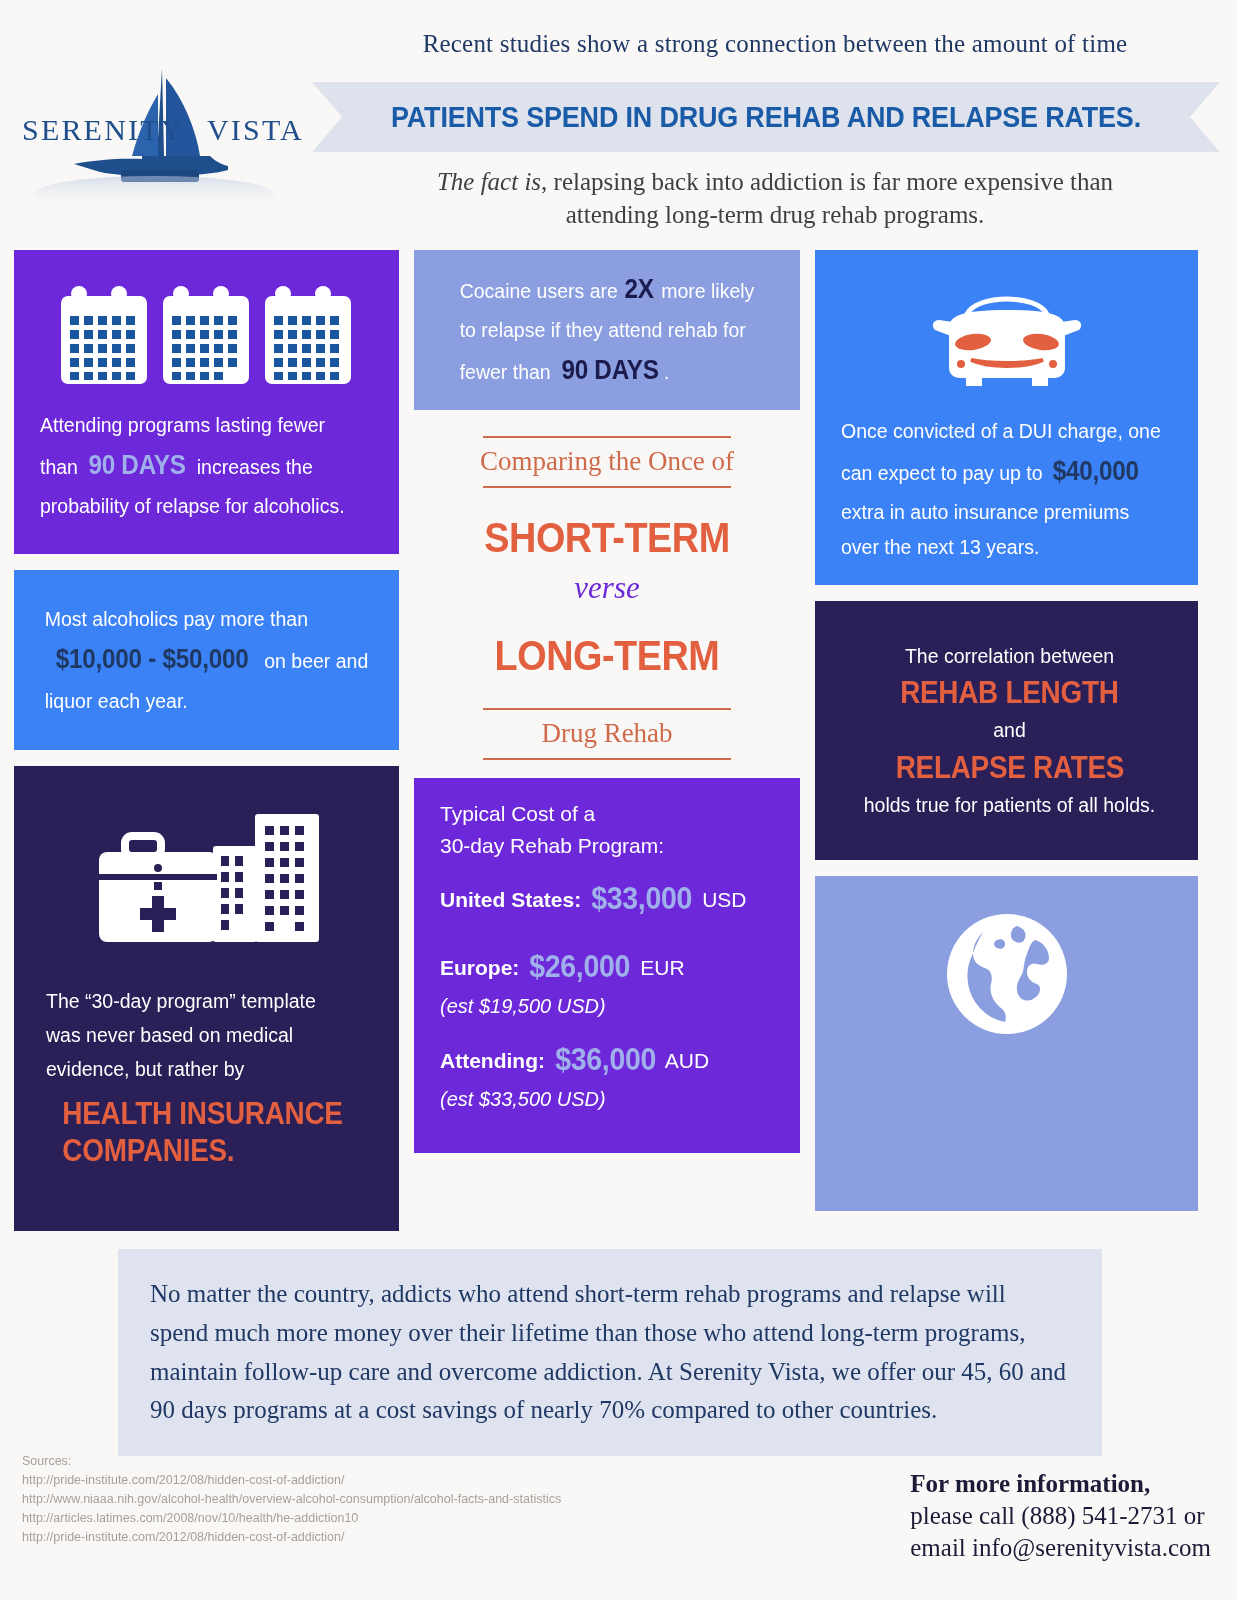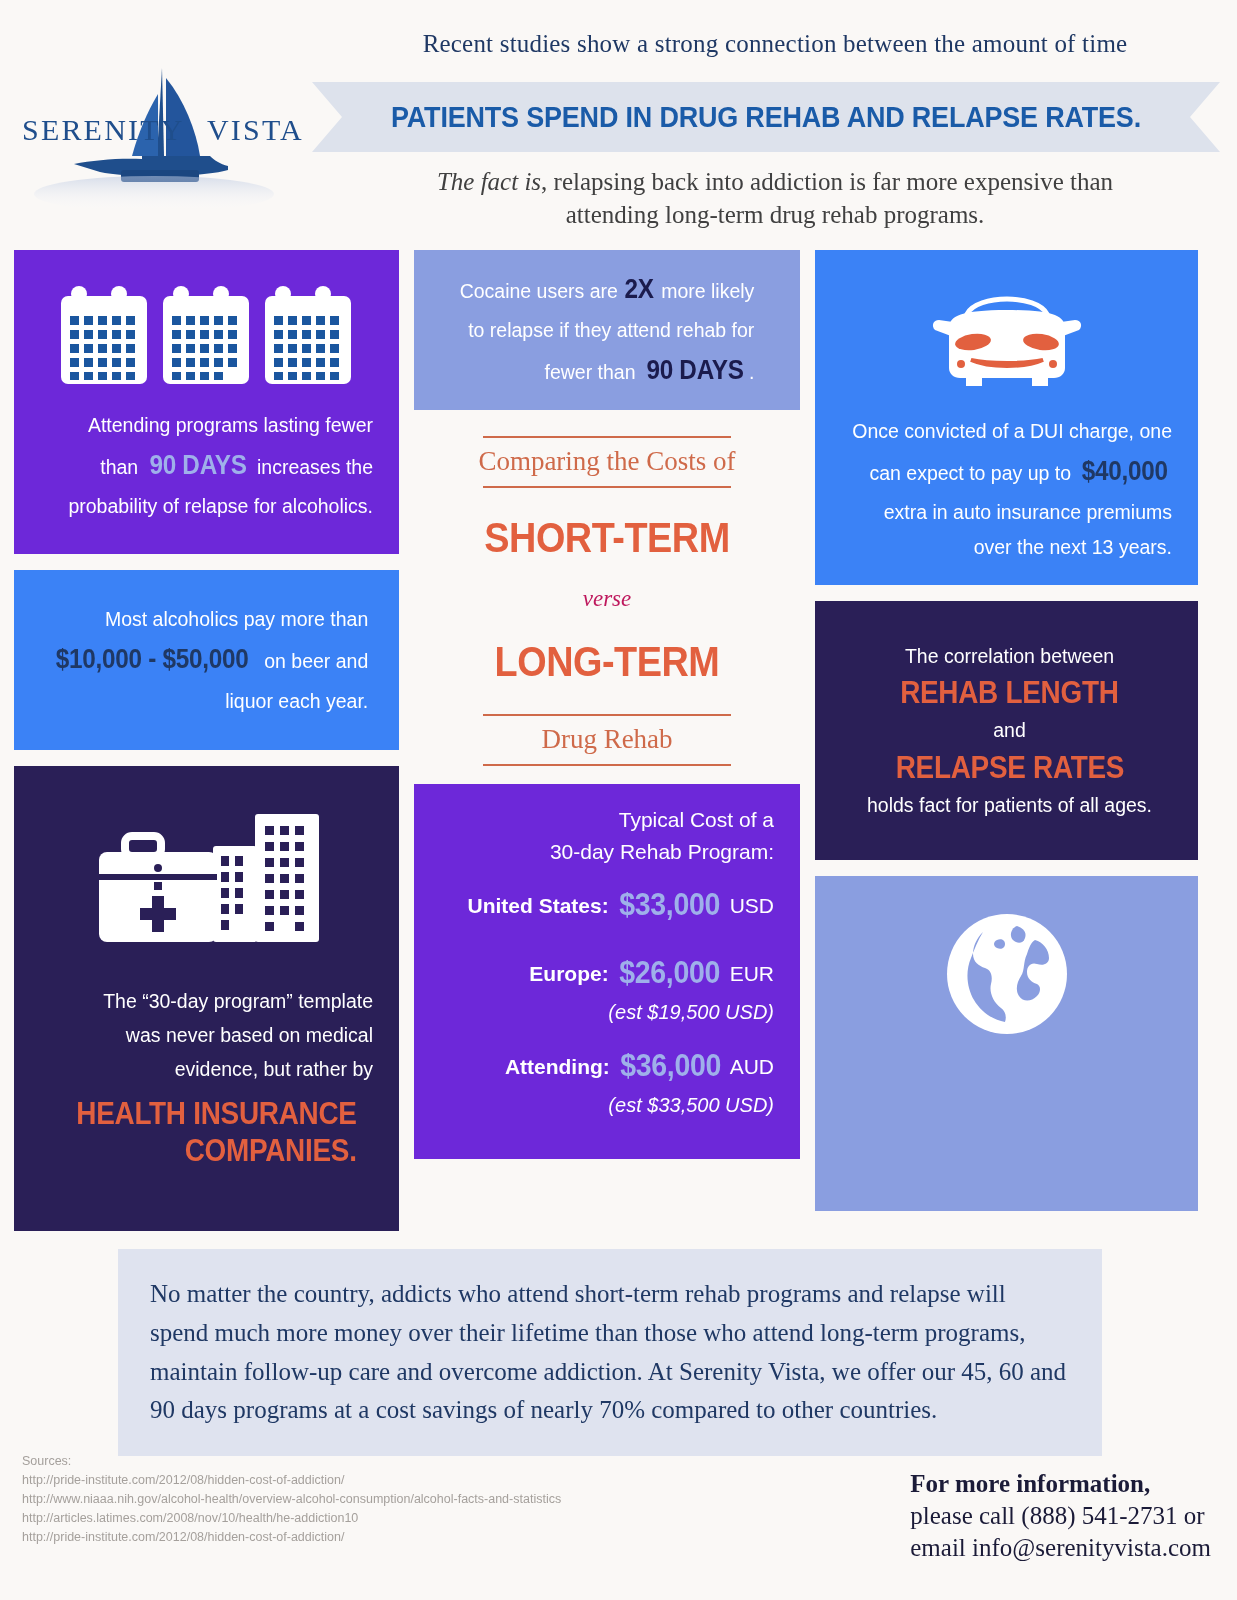--- a/index.html
+++ b/index.html
@@ -53,21 +53,21 @@
   .col-left   { left: 14px;  width: 385px; }
   .col-mid    { left: 414px; width: 386px; }
   .col-right  { left: 815px; width: 383px; }
 
   .card {
     width: 100%;
     padding: 22px 26px;
     color: #fff;
     font-size: 19.5px;
     line-height: 1.75;
-    text-align: right;
+    text-align: left;
   }
   .c-blue  { background: #6d28d9; }
   .c-orange{ background: #3b82f6; }
   .c-navy  { background: #2a1f57; padding-left: 32px; }
   .c-peri  { background: #8a9ee0; }
 
   .big {
     font-family: "Liberation Sans Narrow", "Liberation Sans", sans-serif;
     font-weight: bold;
     font-size: 27px;
@@ -99,21 +99,21 @@
     padding: 8px 0 9px;
   }
   .cmp-term {
     font-family: "Liberation Sans Narrow", "Liberation Sans", sans-serif;
     font-weight: bold; font-size: 42px; color: #e2603f;
     letter-spacing: -.5px; transform: scaleX(.9);
     margin: 26px 0 6px;
   }
   .cmp-verse {
     font-family: "Liberation Serif", serif; font-style: italic;
-    font-size: 23px; color: #be185d; margin: 24px 0 6px;
+    font-size: 31px; color: #6d28d9; margin: 8px 0 6px;
   }
   .cmp-foot { margin-top: 28px; }
 
   .cost-line { font-size: 21px; line-height: 1.55; }
   .cost-label { font-weight: bold; }
   .cost-amt {
     font-family: "Liberation Sans Narrow", "Liberation Sans", sans-serif;
     font-weight: bold; font-size: 31px; color: #9fb0ea;
     letter-spacing: -.4px; transform: scaleX(.92); display: inline-block;
     vertical-align: -2px;
@@ -377,21 +377,21 @@
       <div class="card c-peri" style="height:160px;display:flex;align-items:center;justify-content:center">
         <div>
           <span>Cocaine users are </span><span class="big big-dk">2X</span><span> more likely</span><br>
           <span>to relapse if they attend rehab for</span><br>
           <span>fewer than </span><span class="big big-dk">90 DAYS</span><span>.</span>
         </div>
       </div>
 
       <div class="compare">
         <div class="rule"></div>
-        <div class="cmp-script">Comparing the Costs of</div>
+        <div class="cmp-script">Comparing the Once of</div>
         <div class="rule"></div>
         <div class="cmp-term">SHORT-TERM</div>
         <div class="cmp-verse">verse</div>
         <div class="cmp-term">LONG-TERM</div>
         <div class="cmp-foot">
           <div class="rule"></div>
           <div class="cmp-script">Drug Rehab</div>
           <div class="rule"></div>
         </div>
       </div>
@@ -445,21 +445,21 @@
         </div>
       </div>
 
       <div style="height:16px"></div>
 
       <div class="card c-navy" style="height:259px;display:flex;flex-direction:column;align-items:center;justify-content:center">
         <div>The correlation between</div>
         <div class="headline" style="margin:2px 0">REHAB LENGTH</div>
         <div>and</div>
         <div class="headline" style="margin:2px 0">RELAPSE RATES</div>
-        <div>holds fact for patients of all ages.</div>
+        <div>holds true for patients of all holds.</div>
       </div>
 
       <div style="height:16px"></div>
 
       <div class="card c-peri" style="height:335px;padding-top:34px">
         <div class="icon-box" style="margin-bottom:24px">
           <svg width="128" height="128" viewBox="0 0 128 128">
             <circle cx="64" cy="64" r="60" fill="#fff"></circle>
             <g fill="#8a9ee0">
               <path d="M40 22 C34 28 30 36 30 44 C30 52 36 56 42 58 C48 60 50 66 48 74 C46 82 50 92 58 98 C62 101 64 106 62 112 C50 110 38 102 31 90 C24 78 22 62 28 48 C31 40 35 30 40 22 Z"></path>

